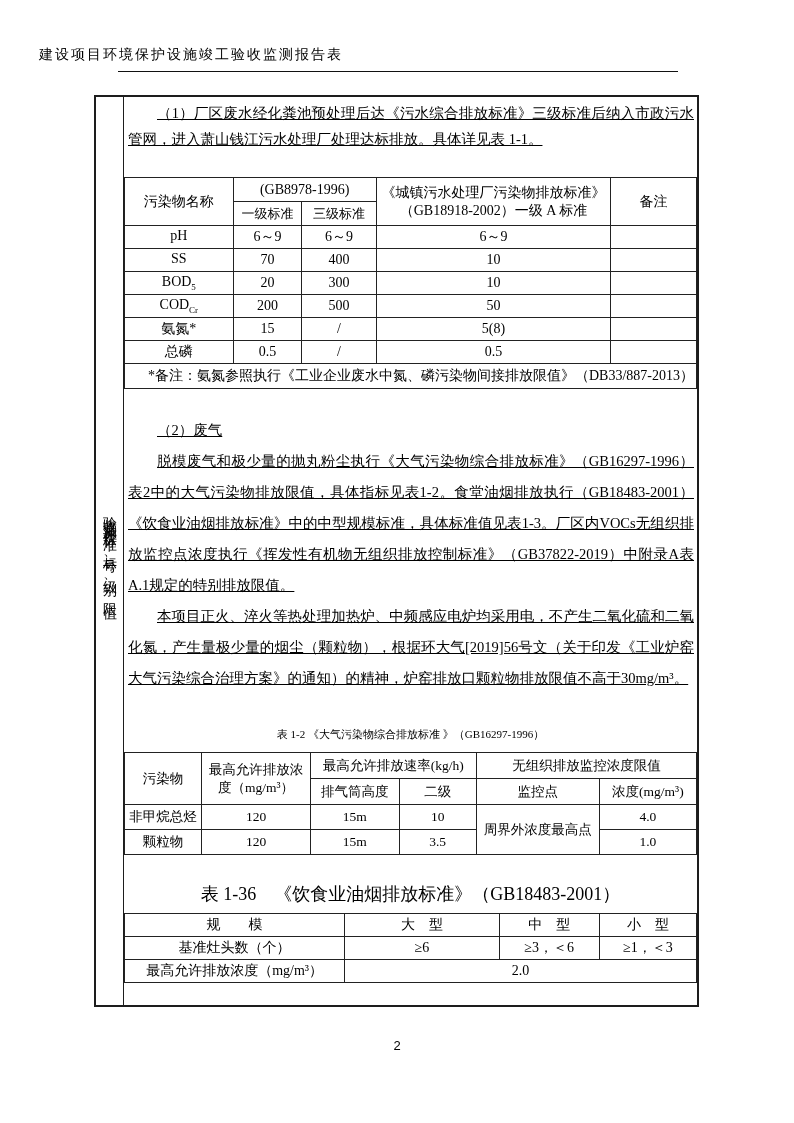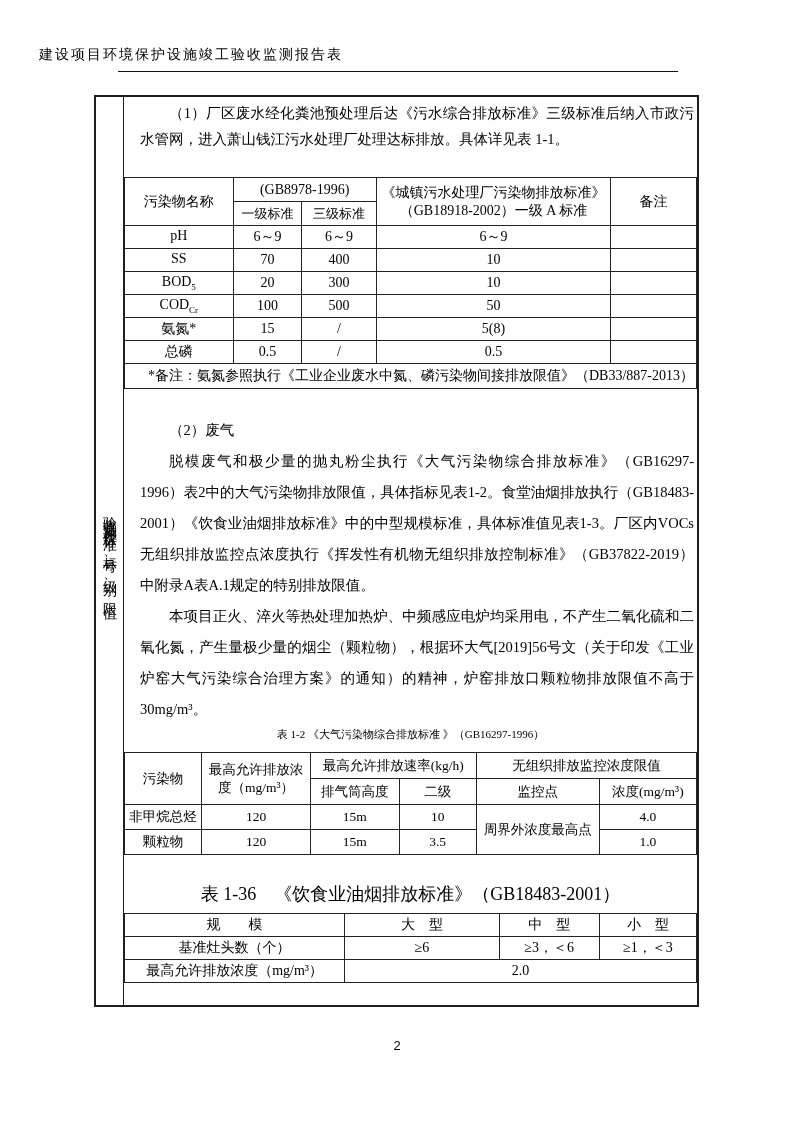--- a/index.html
+++ b/index.html
@@ -24,21 +24,21 @@
   .sidebar {
     width:28px; border-right:1px solid #1d1d1d;
     display:flex; align-items:center; justify-content:center;
   }
   .sidebar-label {
     writing-mode:vertical-rl; text-orientation:upright;
     font-size:14px; letter-spacing:3px; line-height:28px;
   }
   .content { position:relative; flex:1; overflow:hidden; }
 
-  .para { position:absolute; left:16px; right:3px; text-align:justify; }
+  .para { position:absolute; left:4px; right:3px; text-align:justify;text-decoration:underline; }
   .p1 { top:3px; font-size:14.5px; line-height:26px; text-indent:2em; }
 
   .tbl-title { position:absolute; left:0; right:0; text-align:center; }
   .t1-title { top:56px; font-size:14.5px; font-weight:bold; }
   .t2-title { top:630px; font-size:11px; }
   .t3-title { top:785px; font-size:18px; }
 
   table { border-collapse:collapse; table-layout:fixed; width:100%; }
   td { border:1px solid #222; text-align:center; vertical-align:middle;
        font-size:14px; padding:0 2px; overflow:hidden; }
@@ -119,21 +119,21 @@
         </tr>
         <tr>
           <td><span>BOD</span><sub>5</sub></td>
           <td>20</td>
           <td>300</td>
           <td>10</td>
           <td></td>
         </tr>
         <tr>
           <td><span>COD</span><sub>Cr</sub></td>
-          <td>100</td>
+          <td>200</td>
           <td>500</td>
           <td>50</td>
           <td></td>
         </tr>
         <tr>
           <td><span>氨氮*</span><sub></sub></td>
           <td>15</td>
           <td>/</td>
           <td>5(8)</td>
           <td></td>

